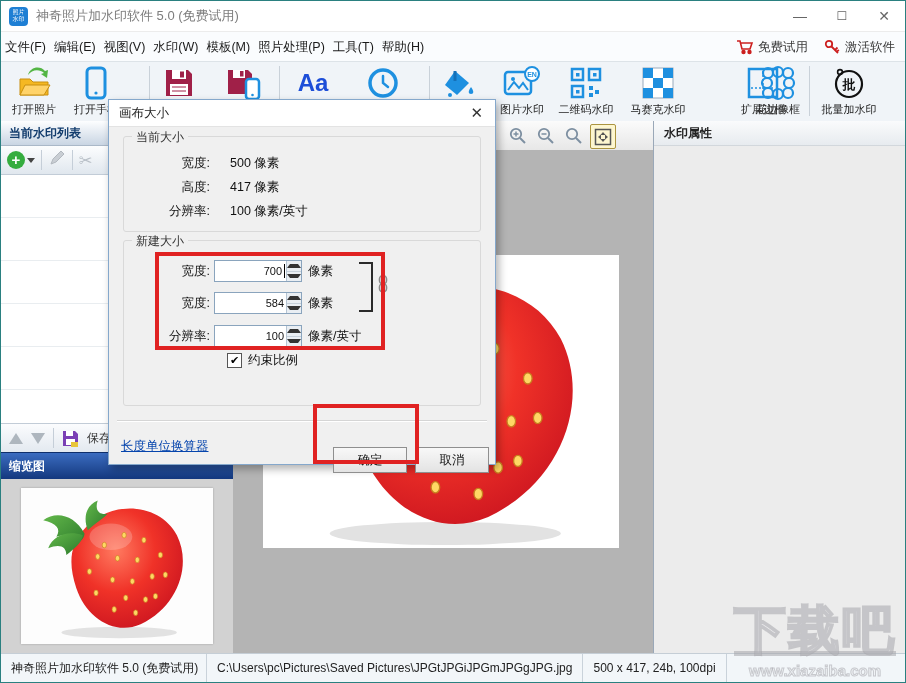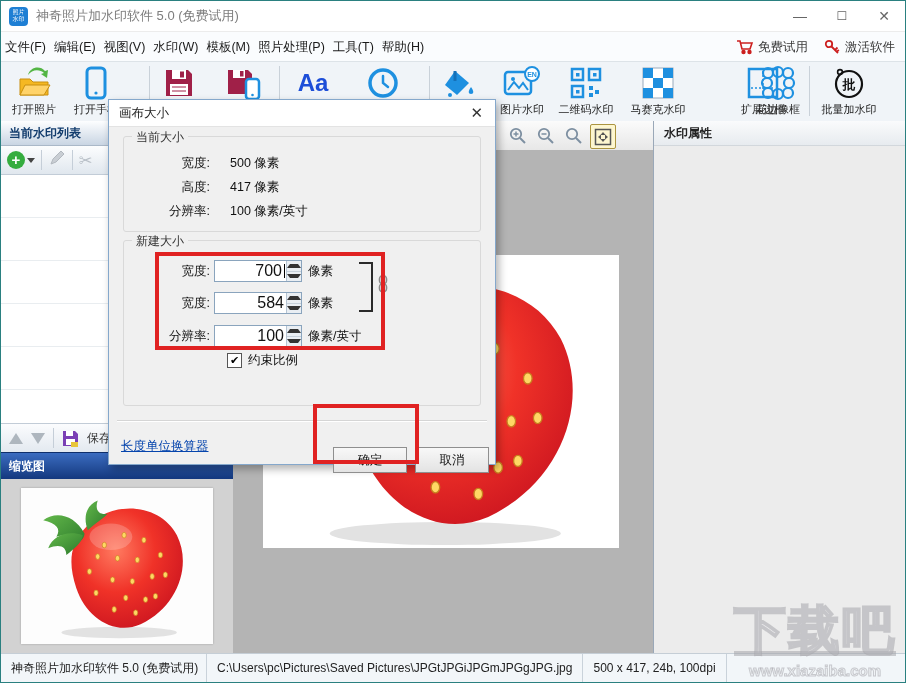--- a/index.html
+++ b/index.html
@@ -55,21 +55,21 @@
   .dlg-title{height:26px;background:#fff;border-bottom:1px solid #e3e3e3;font-size:12.5px;color:#222;line-height:26px;padding-left:10px;}
   .dlg-close{position:absolute;right:12px;top:4px;font-size:15px;color:#333;}
   .groupbox{position:absolute;border:1px solid #d9d9d9;border-radius:3px;}
   .gb-legend{position:absolute;top:-8px;left:8px;background:#f0f0f0;padding:0 4px;font-size:12px;color:#333;}
   .inforow{position:absolute;height:20px;line-height:20px;font-size:12.5px;color:#111;display:flex;}
   .inforow .lbl{width:86px;text-align:right;}
   .inforow .val{margin-left:20px;}
   .fieldrow{position:absolute;height:24px;display:flex;align-items:center;font-size:12.5px;color:#111;}
   .fieldrow .lbl{width:86px;text-align:right;}
   .numbox{margin-left:4px;width:86px;height:20px;background:#fff;border:1px solid #8aa4bd;display:flex;align-items:center;justify-content:flex-end;position:relative;}
-  .numbox .v{padding-right:2px;font-size:16px;text-align:right;}
+  .numbox .v{padding-right:2px;font-size:11px;text-align:right;}
   .caret{width:1px;height:14px;background:#000;margin-right:1px;}
   .spin{width:14px;height:20px;border-left:1px solid #b5c4d2;display:flex;flex-direction:column;}
   .spin div{flex:1;background:#e9eef3;display:flex;align-items:center;justify-content:center;}
   .sp-up{border-bottom:1px solid #c5d0da;}
   .tri-u{width:0;height:0;border-left:3px solid transparent;border-right:3px solid transparent;border-bottom:4px solid #333;}
   .tri-d{width:0;height:0;border-left:3px solid transparent;border-right:3px solid transparent;border-top:4px solid #333;}
   .unit{margin-left:6px;}
   .bracket{position:absolute;left:250px;top:162px;width:12px;height:46px;border-top:2px solid #2a2a2a;border-right:2px solid #2a2a2a;border-bottom:2px solid #2a2a2a;}
   .chain{position:absolute;left:268px;top:174px;}
   .redrect{position:absolute;border:4px solid #e02222;z-index:60;pointer-events:none;}

